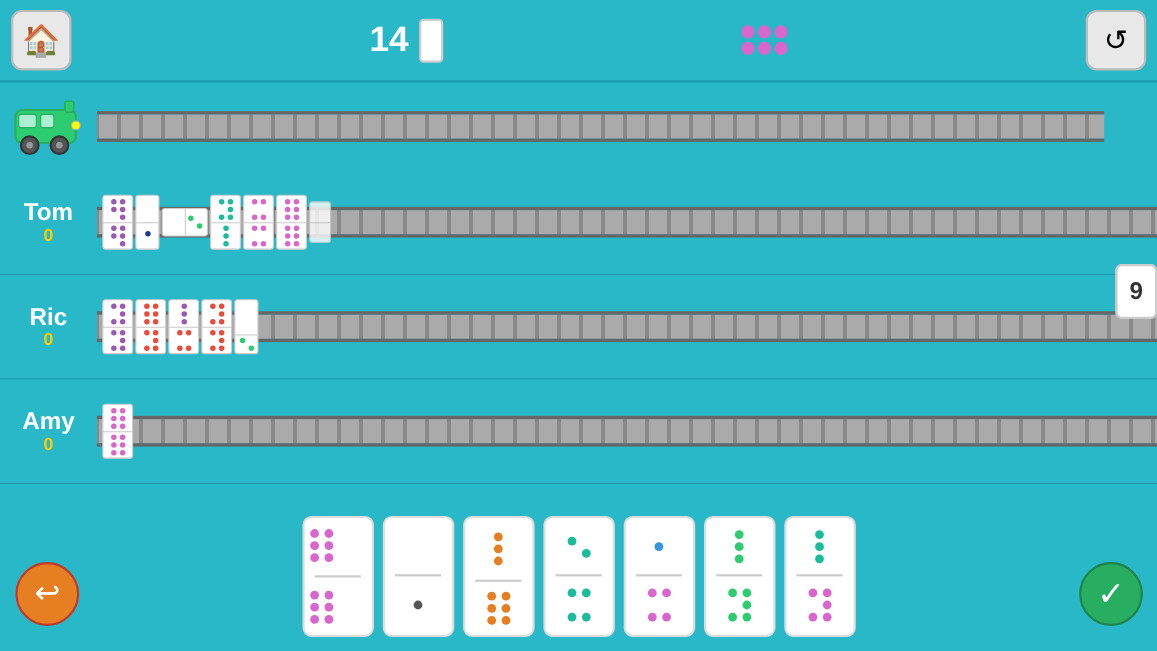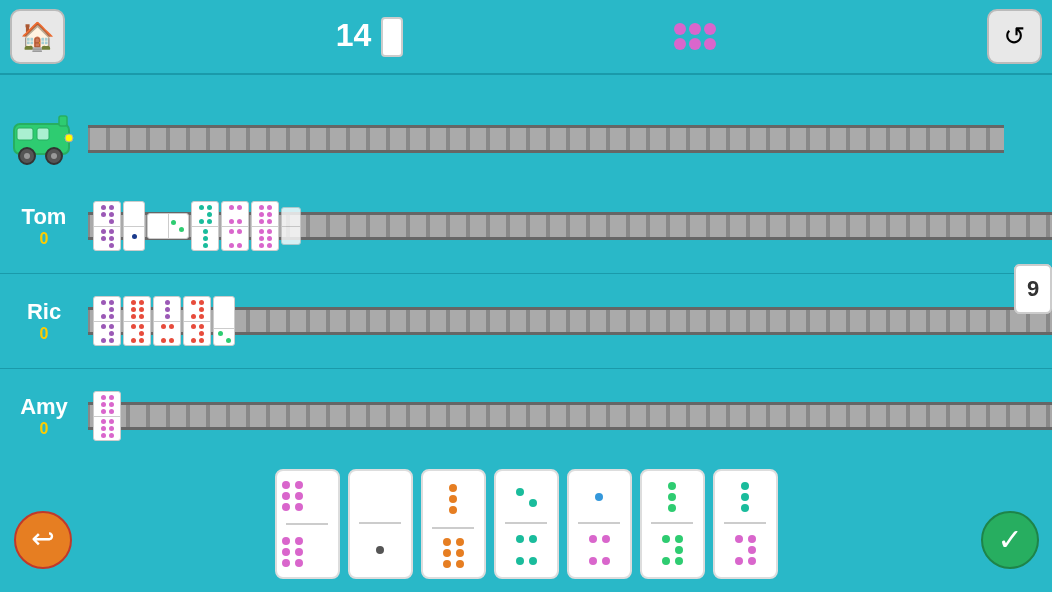--- a/index.html
+++ b/index.html
@@ -68,21 +68,20 @@
       border: 2px solid #bbb;
       font-size: 24px;
     }
 
     
     #tracks-area {
       position: absolute;
       top: 75px;
       left: 0; right: 0;
       height: 380px;
-      margin-top: 24px;
     }
 
     
     .player-row {
       display: flex;
       align-items: center;
       height: 95px;
       border-bottom: 1px solid #1a9aaa;
     }
     .player-label {

